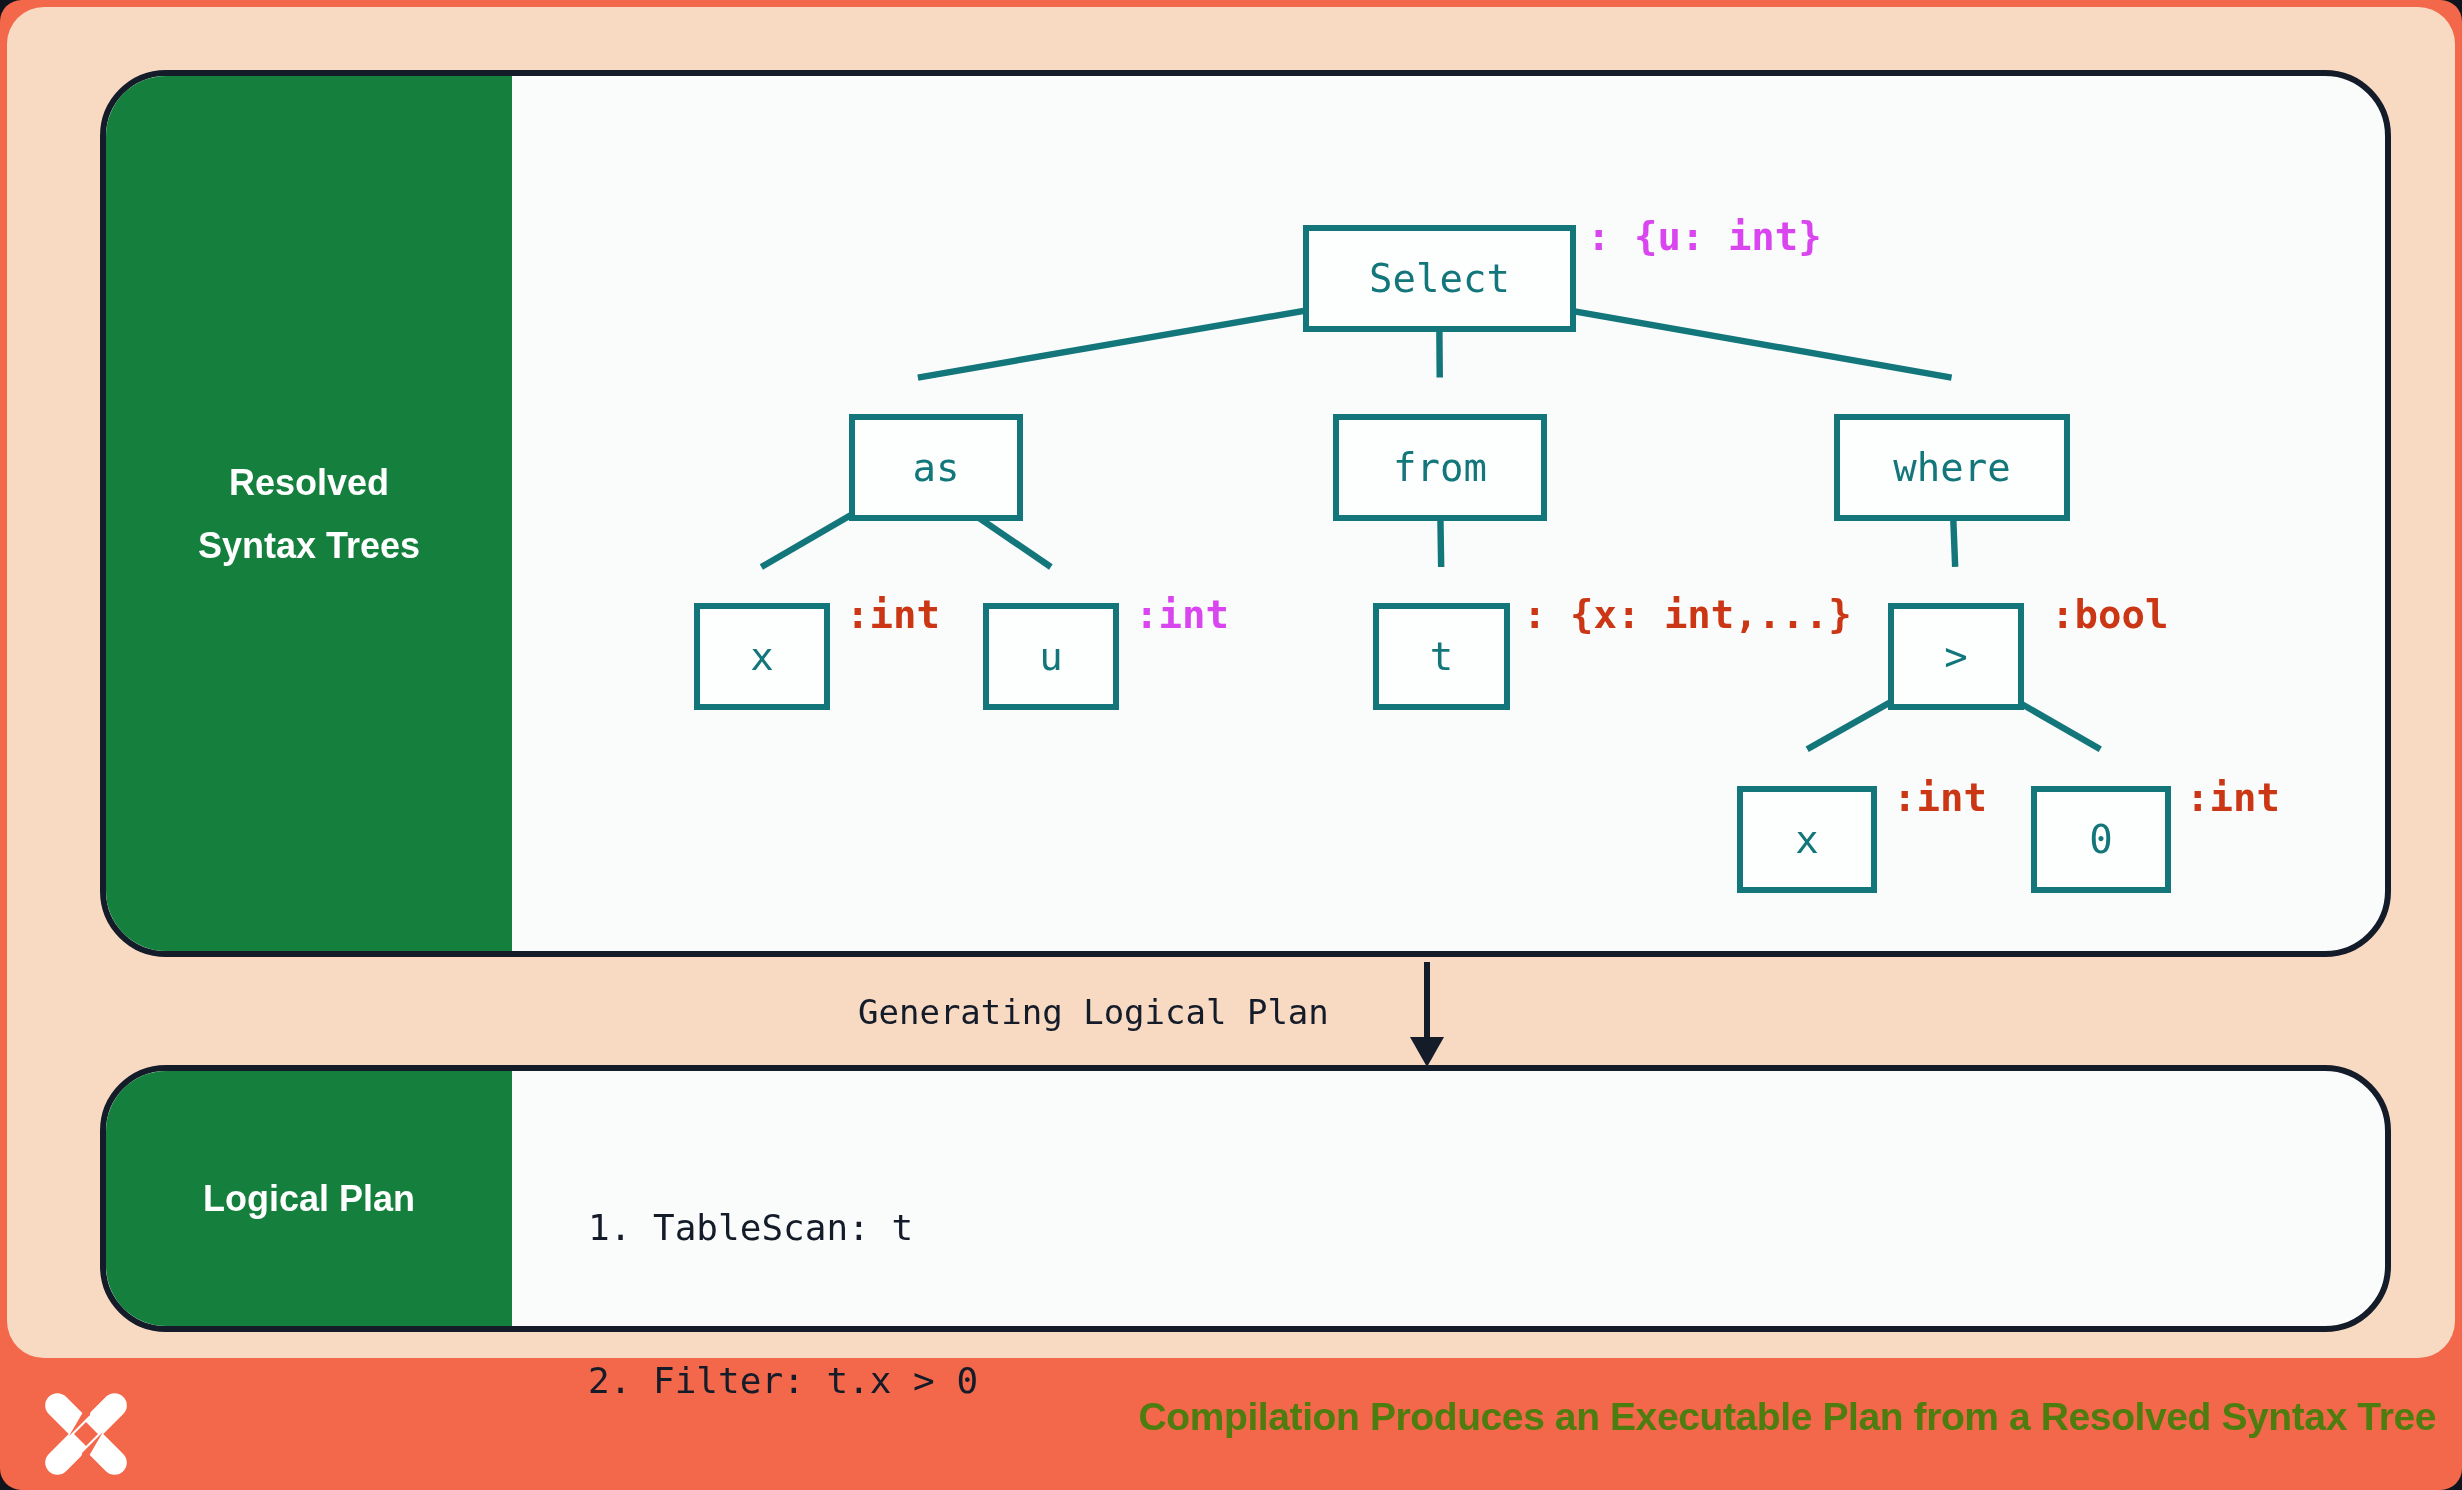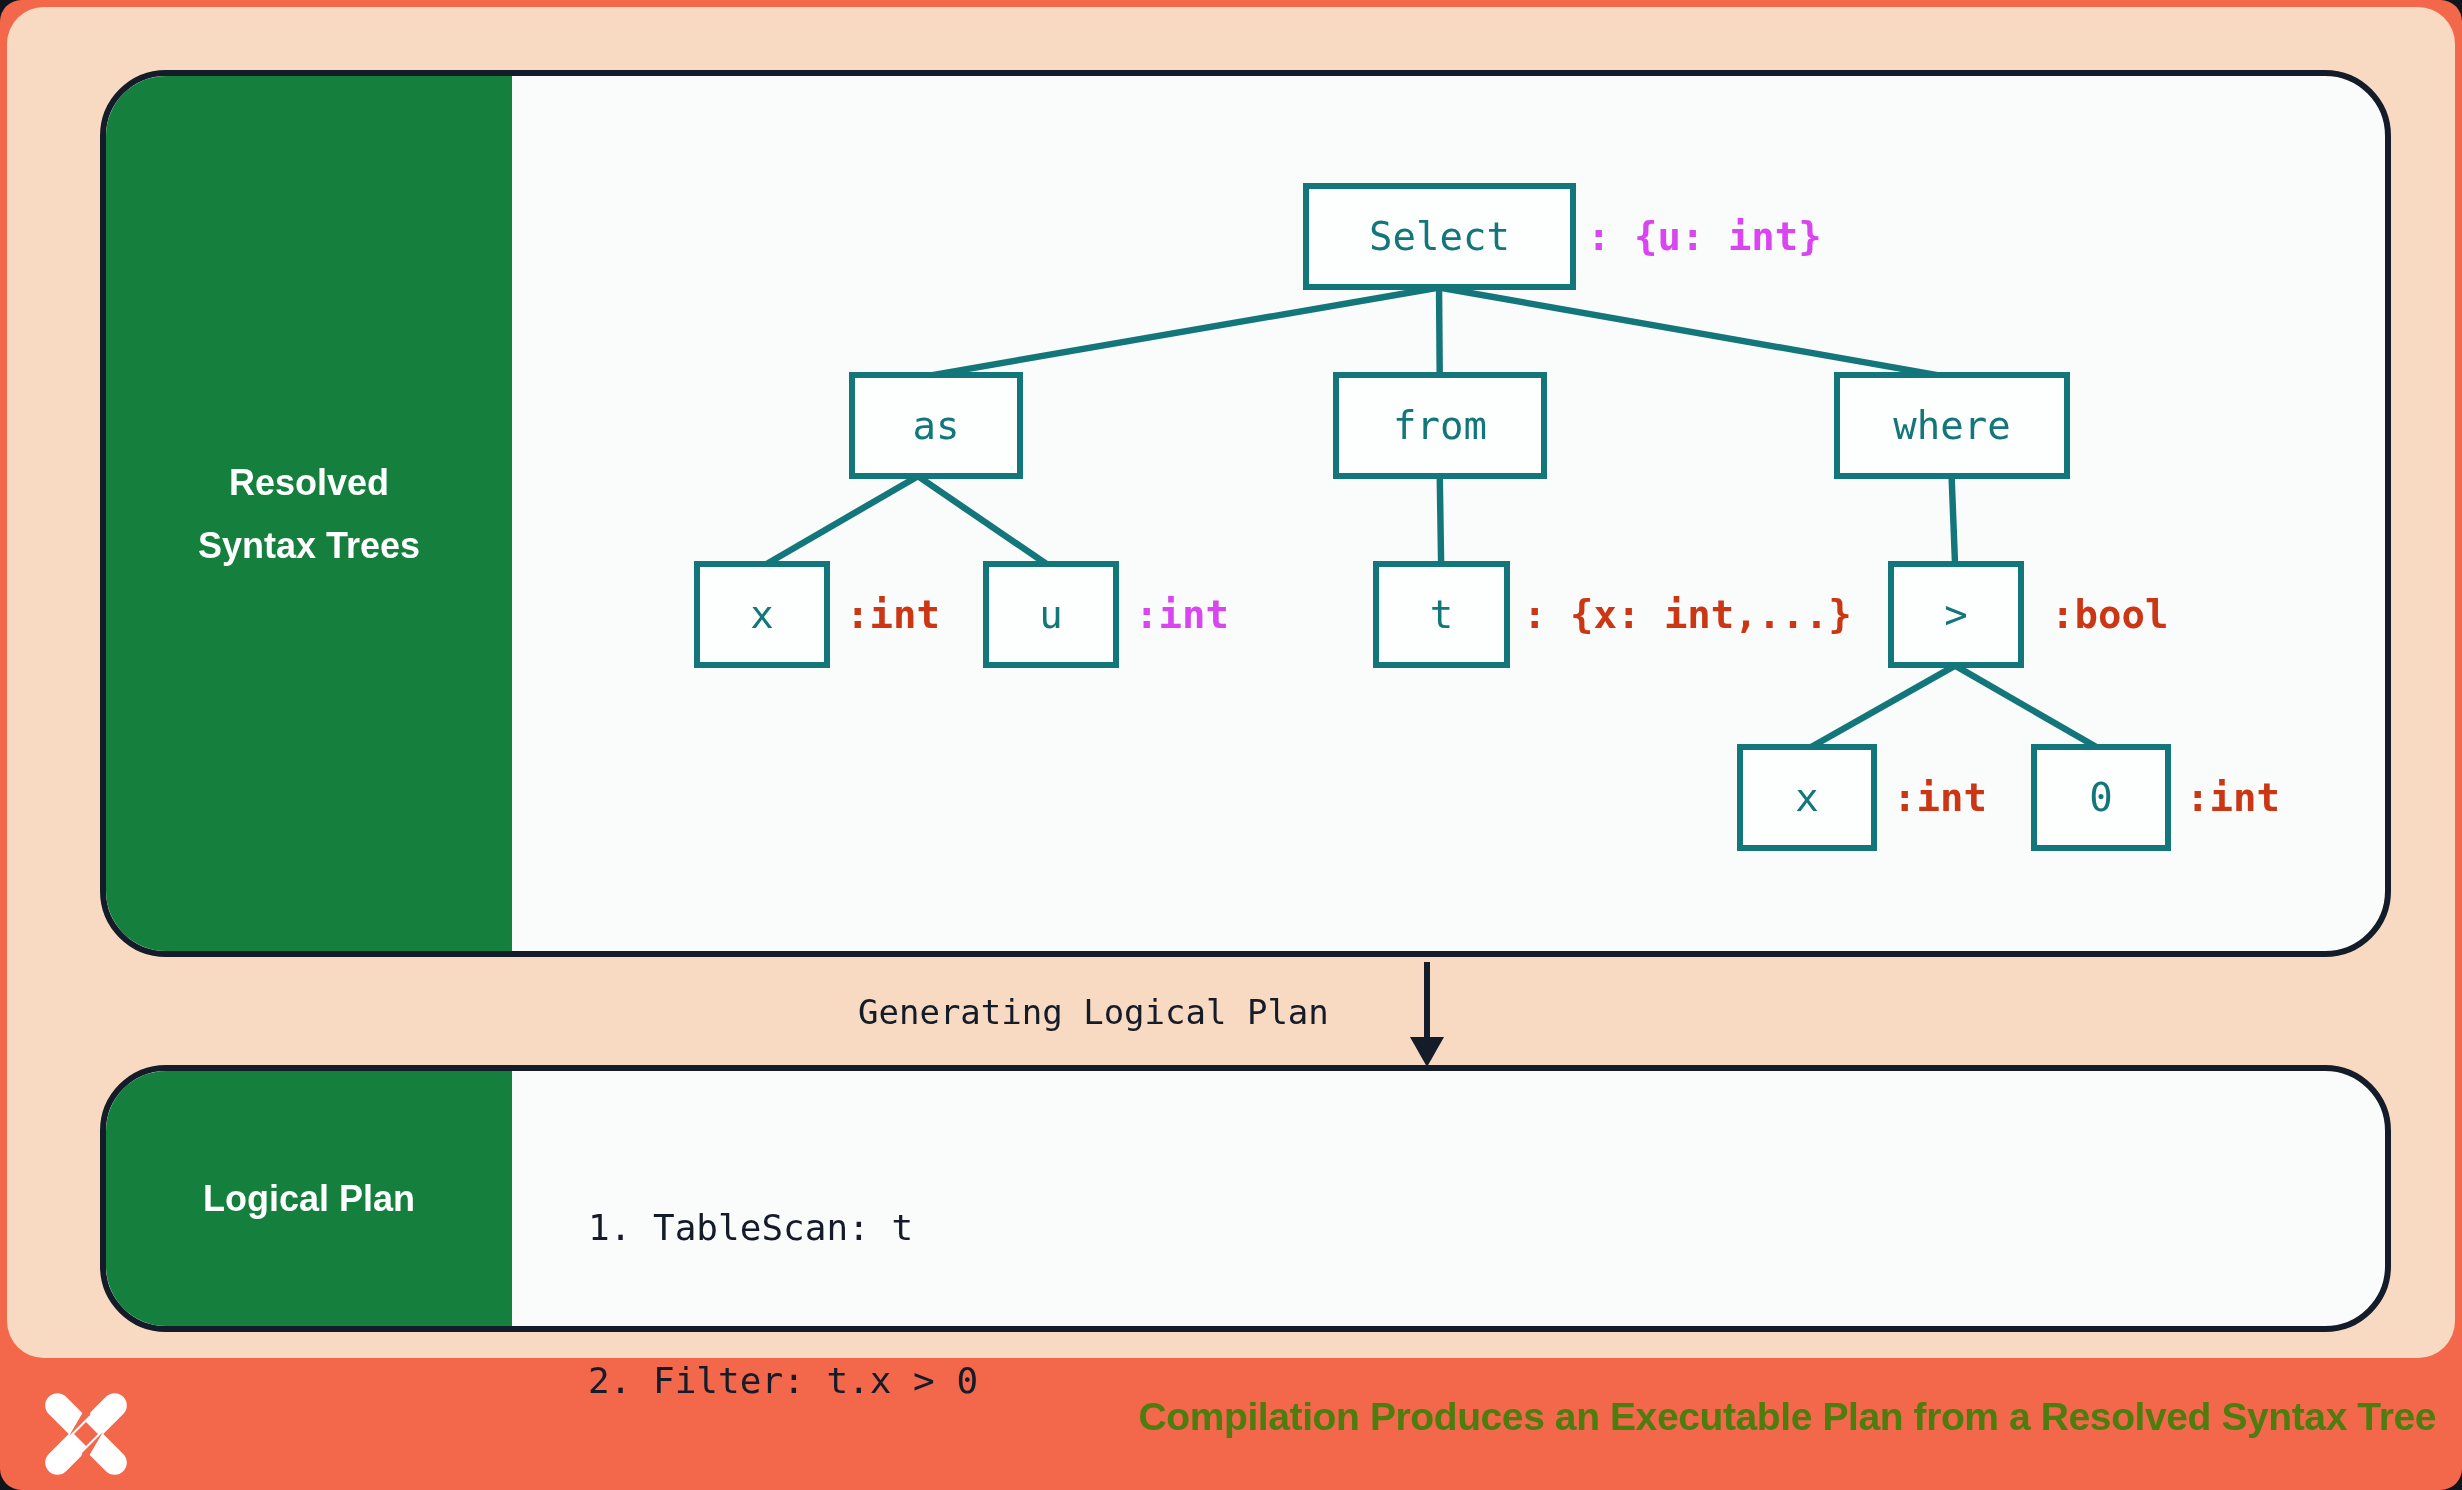--- a/index.html
+++ b/index.html
@@ -16,21 +16,21 @@
          border:6.4px solid #141B29;border-radius:66px;overflow:hidden;}
   .panel-top{left:100px;top:70px;width:2291px;height:887px;}
   .panel-bottom{left:100px;top:1065px;width:2291px;height:267px;}
   .panel-sidebar{position:absolute;left:0;top:0;bottom:0;width:406px;background:#15803d;
          display:flex;align-items:center;justify-content:center;text-align:center;}
   .sidebar-title{color:#FFFFFF;font-weight:700;font-size:36px;line-height:63px;}
 
   
   .node{position:absolute;box-sizing:border-box;background:#FDFEFE;border:6.4px solid #12767A;
         display:flex;align-items:center;justify-content:center;
-        font-family:"DejaVu Sans Mono",monospace;font-size:39px;color:#12767A;}
+        font-family:"DejaVu Sans Mono",monospace;font-size:39px;color:#12767A;margin-top:42px;}
   .ann{position:absolute;height:107px;display:flex;align-items:center;
        font-family:"DejaVu Sans Mono",monospace;font-size:39px;font-weight:700;white-space:pre;}
   .ann.navy{color:#d946ef;}
   .ann.red{color:#CB3615;}
 
   .edges{position:absolute;left:0;top:0;width:2462px;height:1490px;pointer-events:none;}
 
   
   .transition-label{position:absolute;left:858px;top:992px;width:537px;
        font-family:"DejaVu Sans Mono",monospace;font-size:34px;color:#141B29;}

